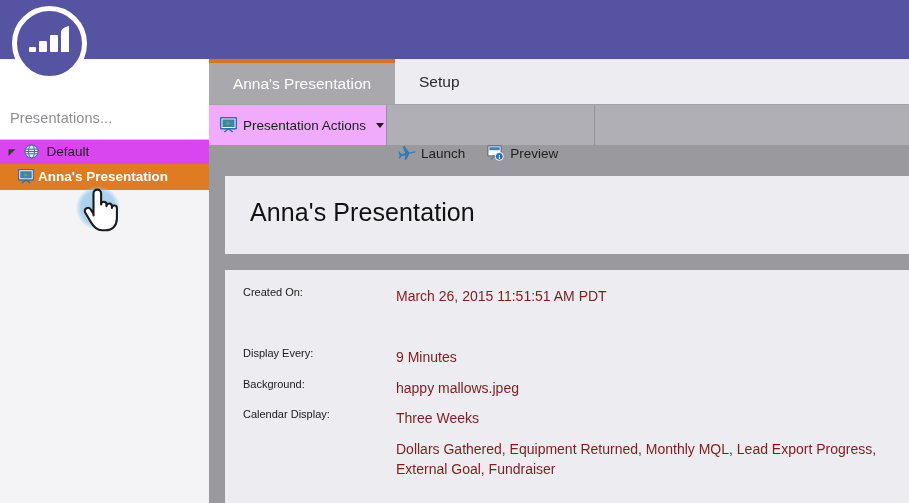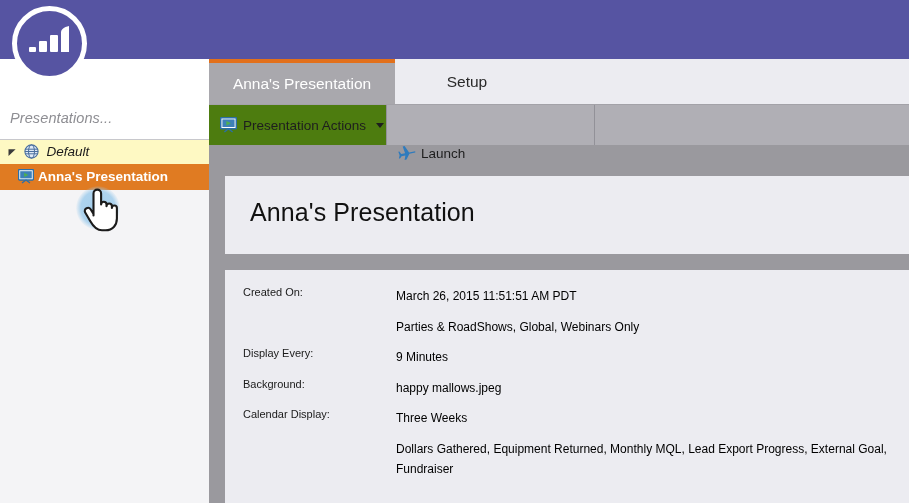--- a/index.html
+++ b/index.html
@@ -35,34 +35,34 @@
     position:absolute;left:0;top:59px;width:209px;height:444px;
     background:#ffffff;
     z-index:3;
   }
   .sidebar-search{
     position:absolute;left:0;top:0;width:209px;height:80px;
     background:#ffffff;
   }
   .sidebar-placeholder{
     position:absolute;left:10px;top:51px;
-    font-style:italic;font-size:14.5px;color:#8e8e93;
+    font-size:14.5px;color:#8e8e93;
     letter-spacing:.1px;
   }
   .sidebar-sep{
     position:absolute;left:0;top:80px;width:209px;height:1px;background:#c8c8cc;
   }
   .tree{
     position:absolute;left:0;top:81px;width:209px;height:363px;background:#f4f4f6;
   }
   .tree-node{
     position:relative;height:24px;line-height:24px;
     font-size:13.5px;color:#1b1b1b;white-space:nowrap;
   }
-  .tree-node.root{padding-left:8px;background:#fef9c3;font-style:italic;}
+  .tree-node.root{padding-left:8px;background:#d946ef;}
   .tree-node.child{
     padding-left:38px;background:#e07b22;color:#ffffff;font-weight:600;
     height:26px;line-height:26px;
   }
   .caret{
     display:inline-block;width:9px;height:9px;margin-right:3px;
     position:relative;top:0px;
   }
   .caret svg{position:absolute;left:0;top:1px;}
   .globe-ic{display:inline-block;width:15px;height:15px;position:relative;top:3px;margin-right:4px;}
@@ -88,33 +88,33 @@
     position:absolute;top:0;height:45px;box-sizing:border-box;
     font-size:15.5px;
     display:flex;align-items:center;justify-content:center;
   }
   .tab.active{
     left:0px;width:186px;background:#a9a8ad;color:#ffffff;
     border-top:4px solid #e2701b;
   }
   .tab.inactive{
     left:186px;width:120px;background:#ececf1;color:#2a2a2a;
-    justify-content:center;padding-left:24px;
+    justify-content:flex-start;padding-left:24px;
   }
 
   
   .toolbar{
     position:absolute;left:209px;top:104px;width:700px;height:40px;
     background:#b0afb5;z-index:5;
     border-top:1px solid #a3a2a8;
   }
   .tb-group{
     position:absolute;top:0;height:40px;display:flex;align-items:center;
   }
-  .tb-group.g1{left:0px;width:177px;background:#4d7c0f;}
+  .tb-group.g1{left:0px;width:177px;background:#f0abfc;}
   .tb-sep{
     position:absolute;left:177px;top:0;width:1px;height:40px;background:#929198;
   }
   .tb-group.g2{left:178px;margin-top:28px;}
   .tb-sep2{
     position:absolute;left:385px;top:0;width:1px;height:40px;background:#929198;
   }
   .tb-item{
     display:flex;align-items:center;gap:6px;height:40px;padding:0 11px;
     font-size:13.5px;color:#1e1e1e;cursor:default;white-space:nowrap;
@@ -148,21 +148,21 @@
   }
   .field-row{
     position:relative;min-height:30.5px;
   }
   .field-label{
     position:absolute;left:0;top:0;width:145px;
     font-size:11px;color:#1a1a1a;
   }
   .field-value{
     position:absolute;left:153px;top:0;width:505px;
-    font-size:12px;color:#000000;line-height:20px;
+    font-size:14px;color:#7f1d1d;line-height:20px;
   }
 
   
   .cursor{
     position:absolute;left:74px;top:182px;width:60px;height:60px;z-index:20;
     pointer-events:none;
   }
   .cursor .halo{
     position:absolute;left:2px;top:4px;width:44px;height:44px;border-radius:50%;
     background:radial-gradient(circle at 50% 50%, rgba(150,200,235,.85) 0%, rgba(150,200,235,.75) 55%, rgba(150,200,235,0) 72%);
@@ -262,41 +262,53 @@
     <div class="tb-group g2">
       <div class="tb-item">
         <span class="tb-icon">
           <svg width="18" height="16" viewBox="0 0 18 16" aria-hidden="true">
             <path d="M17.2 6.3 L11.1 7.4 L6.6 1.0 L4.7 1.4 L7.1 8.2 L3.2 9.0 L1.4 6.6 L0.3 6.8 L1.6 10.3 L0.9 13.6 L2.0 13.4 L3.6 11.3 L7.4 10.6 L6.6 15.0 L8.5 14.6 L11.4 8.8 L17.3 7.6 Z" fill="#2f7bbd"></path>
           </svg>
         </span>
         <span>Launch</span>
       </div>
 
+      <div class="tb-item">
+        <span class="tb-icon">
+          <svg width="17" height="16" viewBox="0 0 17 16" aria-hidden="true">
+            <rect x="0.8" y="0.7" width="13.4" height="10.2" rx="0.8" fill="#ffffff" stroke="#6c7782" stroke-width="1.4"></rect>
+            <rect x="2.3" y="2.2" width="10.4" height="3.0" fill="#3e80b8"></rect>
+            <path d="M7.5 10.9 L4.0 14.6 M7.5 10.9 L11 14.6" stroke="#6c7782" stroke-width="1.3" fill="none"></path>
+            <circle cx="12.3" cy="11.4" r="4.0" fill="#1f6fc0" stroke="#ffffff" stroke-width="1"></circle>
+            <rect x="11.8" y="9.9" width="1.1" height="1.1" fill="#ffffff"></rect>
+            <rect x="11.8" y="11.4" width="1.1" height="2.6" fill="#ffffff"></rect>
+          </svg>
+        </span>
+        <span>Preview</span>
+      </div>
     </div>
 
     <div class="tb-sep2"></div>
   </div>
 
   <div class="content">
 
     <div class="title-card">
       <div class="title-text">Anna's Presentation</div>
     </div>
 
     <div class="detail-card">
       <div class="fields">
 
         <div class="field-row">
           <div class="field-label">Created On:</div>
           <div class="field-value">March 26, 2015 11:51:51 AM PDT</div>
         </div>
 
         <div class="field-row">
-          <div class="field-value">Parties &amp; RoadShows, Global, Webinars Only</div>
         </div>
 
         <div class="field-row">
           <div class="field-label">Display Every:</div>
           <div class="field-value">9 Minutes</div>
         </div>
 
         <div class="field-row">
           <div class="field-label">Background:</div>
           <div class="field-value">happy mallows.jpeg</div>

